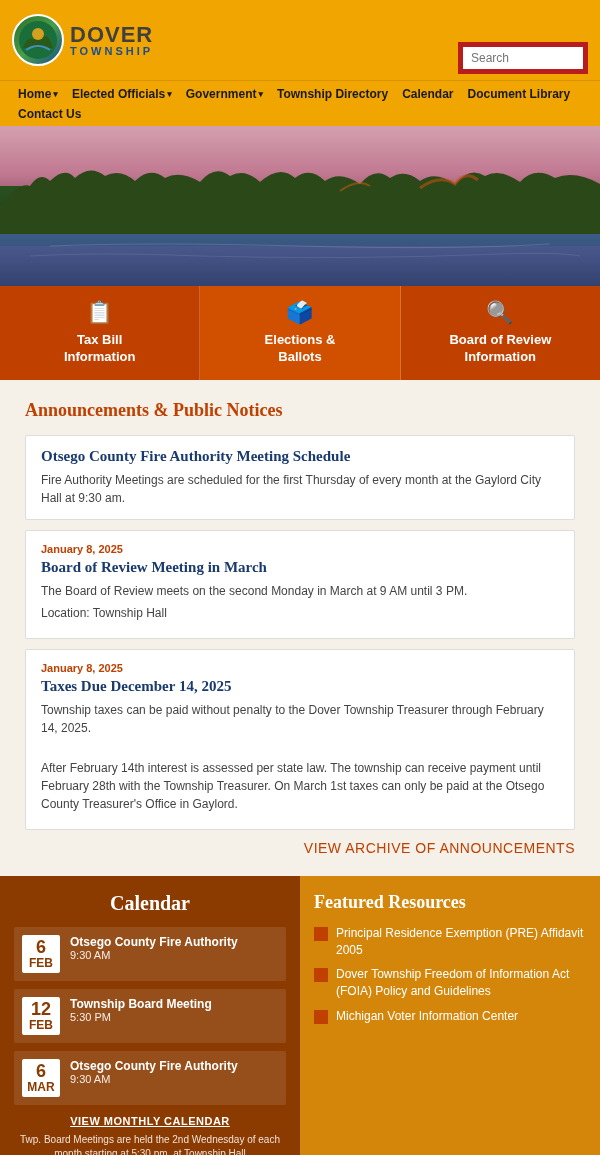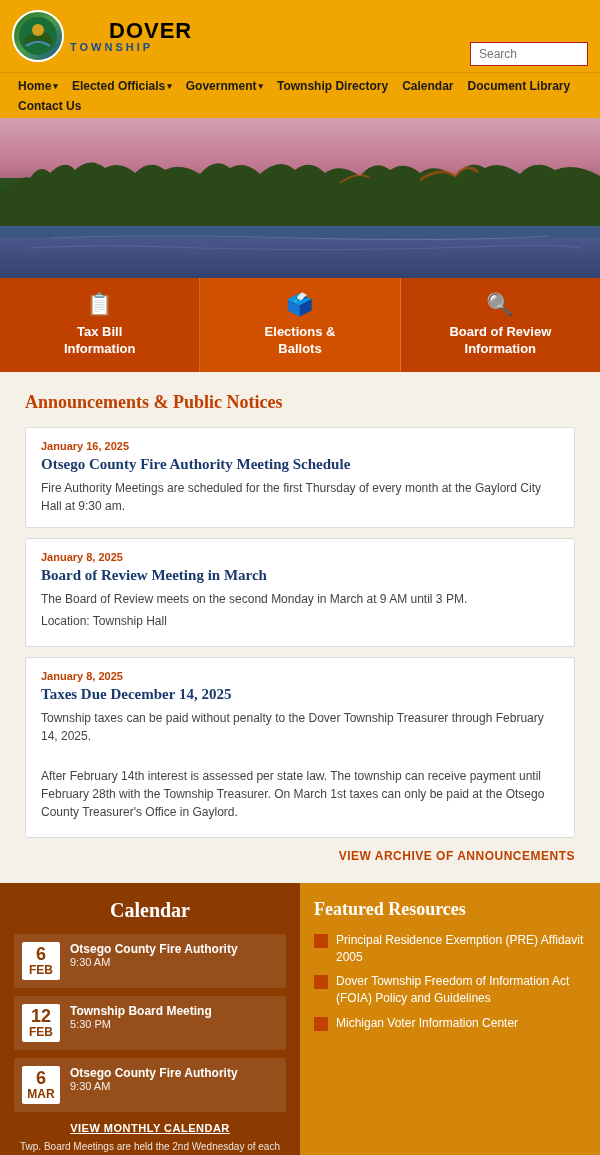--- a/index.html
+++ b/index.html
@@ -4,24 +4,24 @@
   <style>
     * { box-sizing: border-box; margin: 0; padding: 0; }
     body { font-family: Arial, sans-serif; font-size: 13px; background: #f5f0e8; width: 600px; }
 
     
     .header { background: #f0a500; display: flex; align-items: center; padding: 6px 12px; justify-content: space-between; }
     .logo-area { display: flex; align-items: center; gap: 6px; }
     .logo-circle { width: 52px; height: 52px; border-radius: 50%; background: linear-gradient(135deg, #2a6e2a, #4a9e4a, #1a4e8e); display: flex; align-items: center; justify-content: center; overflow: hidden; border: 2px solid #fff; }
     .logo-circle svg { width: 40px; height: 40px; }
     .logo-text { display: flex; flex-direction: column; line-height: 1; }
-    .logo-dover { font-size: 22px; font-weight: 900; color: #000000; letter-spacing: 1px; margin-left: 39px; }
+    .logo-dover { font-size: 22px; font-weight: 900; color: #404040; letter-spacing: 1px; }
     .logo-township { font-size: 11px; font-weight: bold; color: #1a4e8e; letter-spacing: 3px; }
     .search-bar { display: flex; align-items: center; }
-    .search-bar input { padding: 4px 8px; border: 1px solid #b91c1c; font-size: 12px; width: 118px; outline: none; margin-top: 36px; }
+    .search-bar input { padding: 4px 8px; border: 5px solid #b91c1c; font-size: 12px; width: 130px; outline: none; margin-top: 36px; }
 
     
     .nav { background: #f0a500; padding: 4px 12px 3px; display: flex; align-items: center; gap: 2px; flex-wrap: wrap; border-top: 1px solid rgba(0,0,0,0.1); }
     .nav-item { color: #1a1a1a; font-size: 12px; font-weight: 600; cursor: pointer; padding: 2px 6px; display: flex; align-items: center; gap: 2px; white-space: nowrap; }
     .chevron { font-size: 9px; }
 
     
     .hero { width: 100%; height: 160px; background: linear-gradient(to bottom, #c8a0b0 0%, #9b7090 20%, #6b5570 35%, #4a6840 50%, #3a5830 60%, #2a4820 70%, #3a6030 80%, #4a7040 90%, #5a8050 100%); position: relative; overflow: hidden; }
 
     
@@ -36,21 +36,21 @@
     .main { background: #f5f0e8; padding: 20px 25px; }
     .section-title { color: #c04000; font-size: 18px; font-weight: bold; margin-bottom: 14px; font-family: Georgia, serif; }
 
     
     .announcement { background: white; border: 1px solid #ddd; padding: 12px 15px; margin-bottom: 10px; border-radius: 2px; }
     .ann-date { color: #c04000; font-size: 11px; font-weight: bold; margin-bottom: 4px; }
     .ann-title { color: #1a3a6e; font-size: 15px; font-weight: bold; margin-bottom: 6px; font-family: Georgia, serif; }
     .ann-body { color: #444; font-size: 12px; line-height: 1.5; }
     .ann-body p { margin-bottom: 4px; }
     .view-archive { text-align: right; margin-top: 8px; }
-    .view-archive a { color: #c04000; font-size: 12px; font-weight: bold; letter-spacing: 0.5px; text-decoration: none; text-transform: uppercase; text-align: center; }
+    .view-archive a { color: #c04000; font-size: 14px; font-weight: normal; letter-spacing: 0.5px; text-decoration: none; text-transform: uppercase; text-align: center; }
 
     
     .two-col { display: flex; gap: 0; }
     .cal-section { background: #8b3a00; color: white; flex: 1; padding: 16px 14px; }
     .cal-section .sec-title { font-size: 20px; font-weight: bold; text-align: center; margin-bottom: 12px; font-family: Georgia, serif; }
     .cal-event { display: flex; gap: 10px; align-items: flex-start; margin-bottom: 8px; background: rgba(255,255,255,0.1); padding: 8px; border-radius: 2px; }
     .cal-date-box { background: white; color: #8b3a00; min-width: 38px; text-align: center; padding: 3px 5px; border-radius: 2px; }
     .cal-date-num { font-size: 18px; font-weight: bold; line-height: 1; }
     .cal-date-month { font-size: 12px; font-weight: bold; text-transform: uppercase; }
     .cal-event-details { flex: 1; }
@@ -144,21 +144,20 @@
   <div class="quick-link">
     <div class="quick-link-icon">🔍</div>
     <div class="quick-link-label">Board of Review<br>Information</div>
   </div>
 </div>
 
 <div class="main">
   <h2 class="section-title">Announcements &amp; Public Notices</h2>
 
   <div class="announcement">
-    <div class="ann-date">January 16, 2025</div>
     <div class="ann-title">Otsego County Fire Authority Meeting Schedule</div>
     <div class="ann-body">Fire Authority Meetings are scheduled for the first Thursday of every month at the Gaylord City Hall at 9:30 am.</div>
   </div>
 
   <div class="announcement">
     <div class="ann-date">January 8, 2025</div>
     <div class="ann-title">Board of Review Meeting in March</div>
     <div class="ann-body">
       <p>The Board of Review meets on the second Monday in March at 9 AM until 3 PM.</p>
       <p>Location: Township Hall</p>

